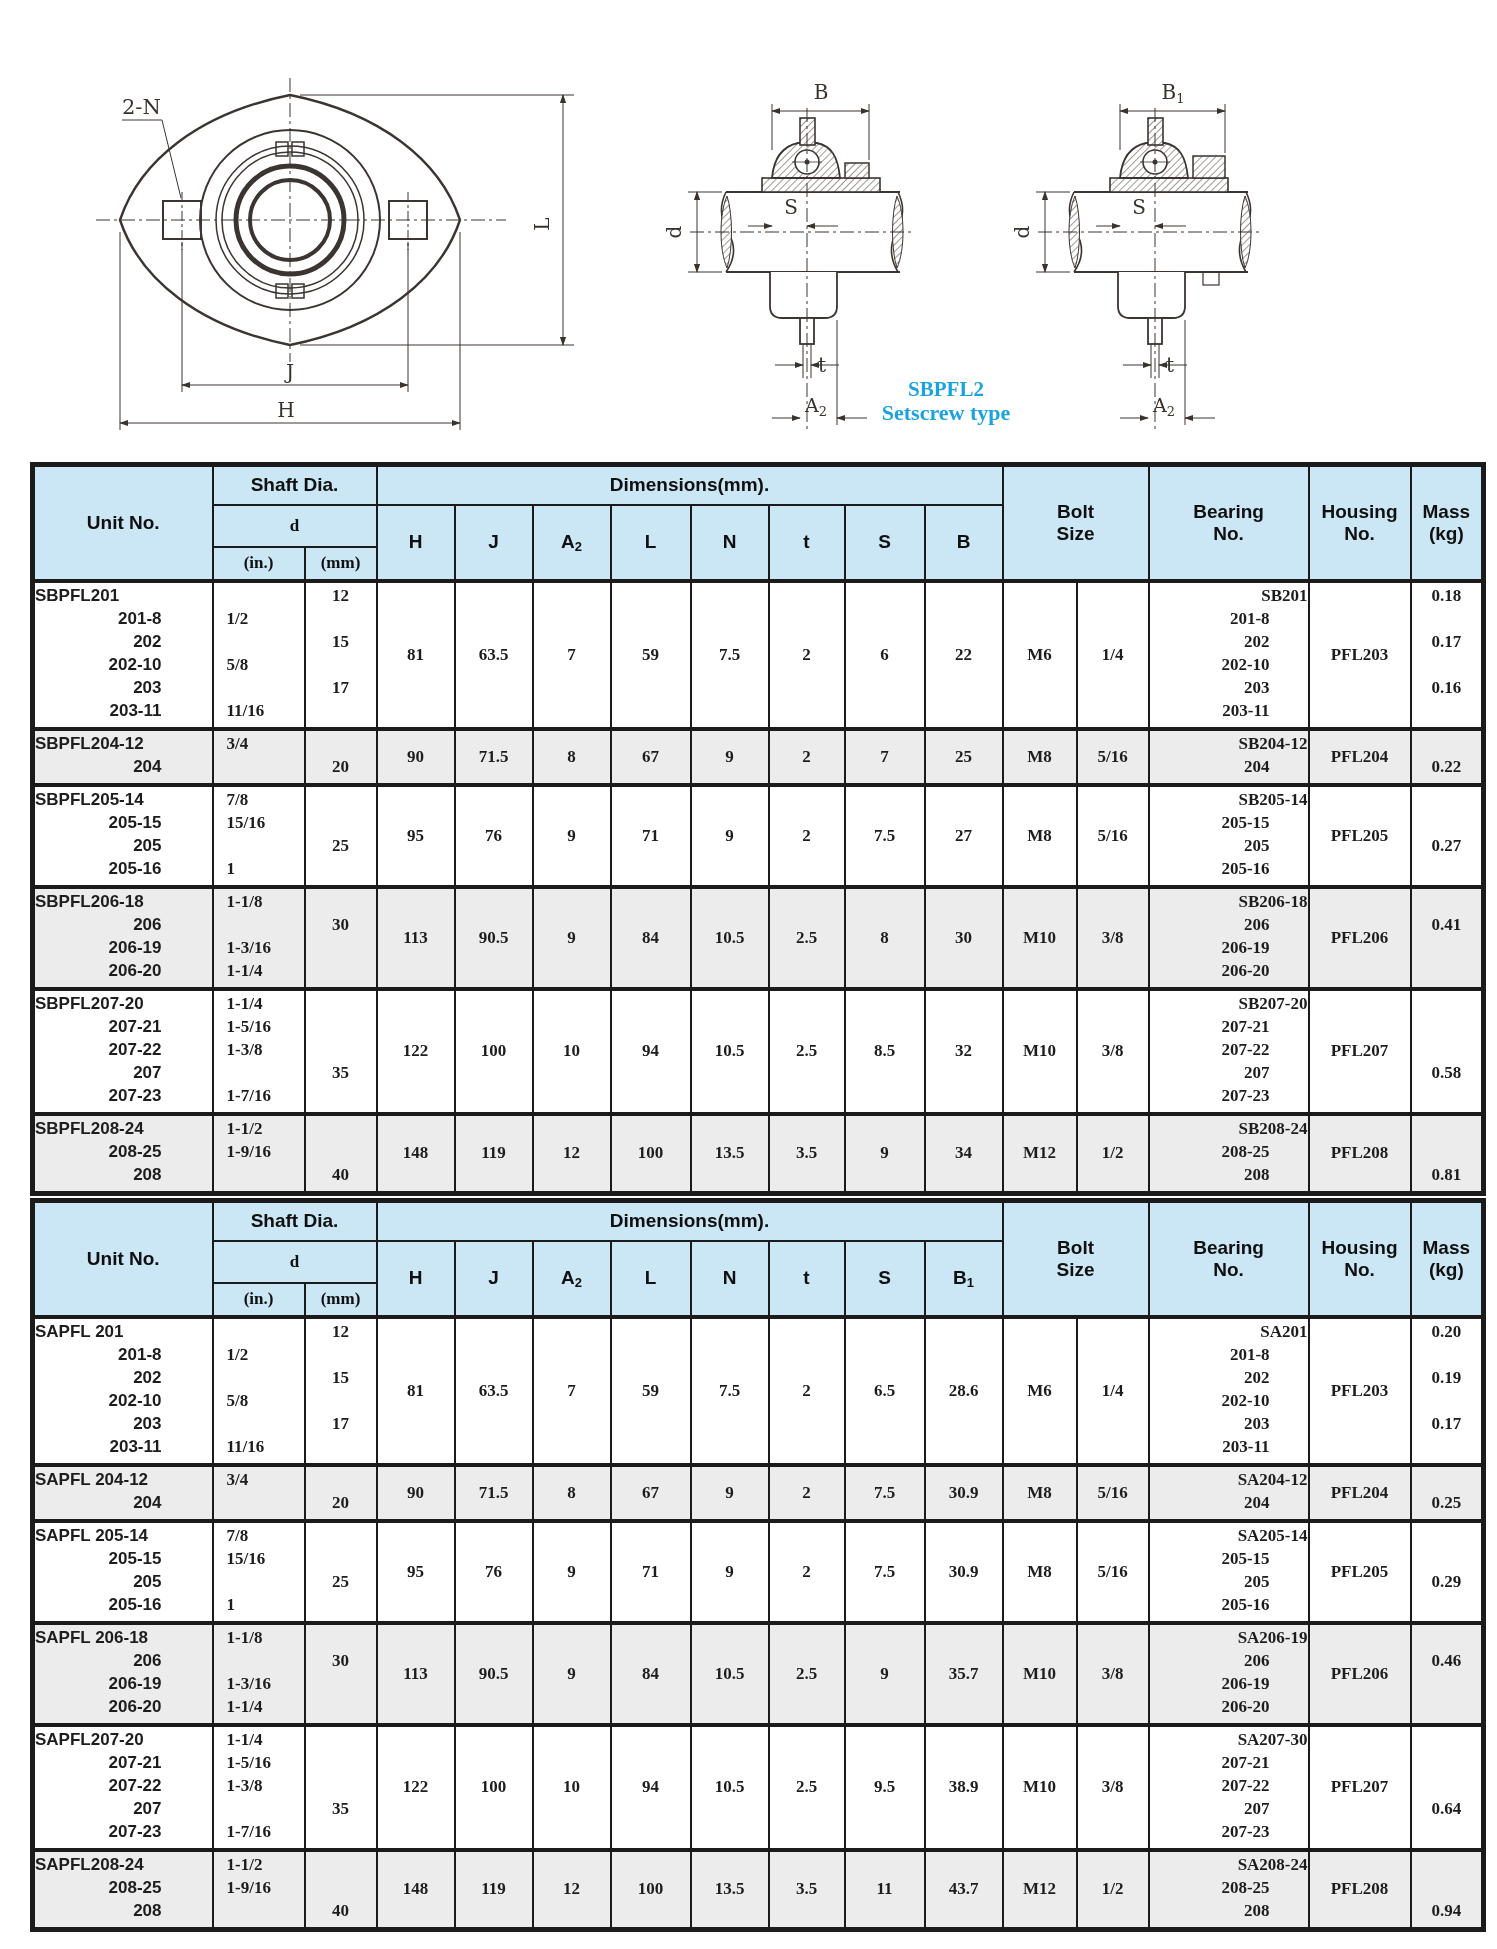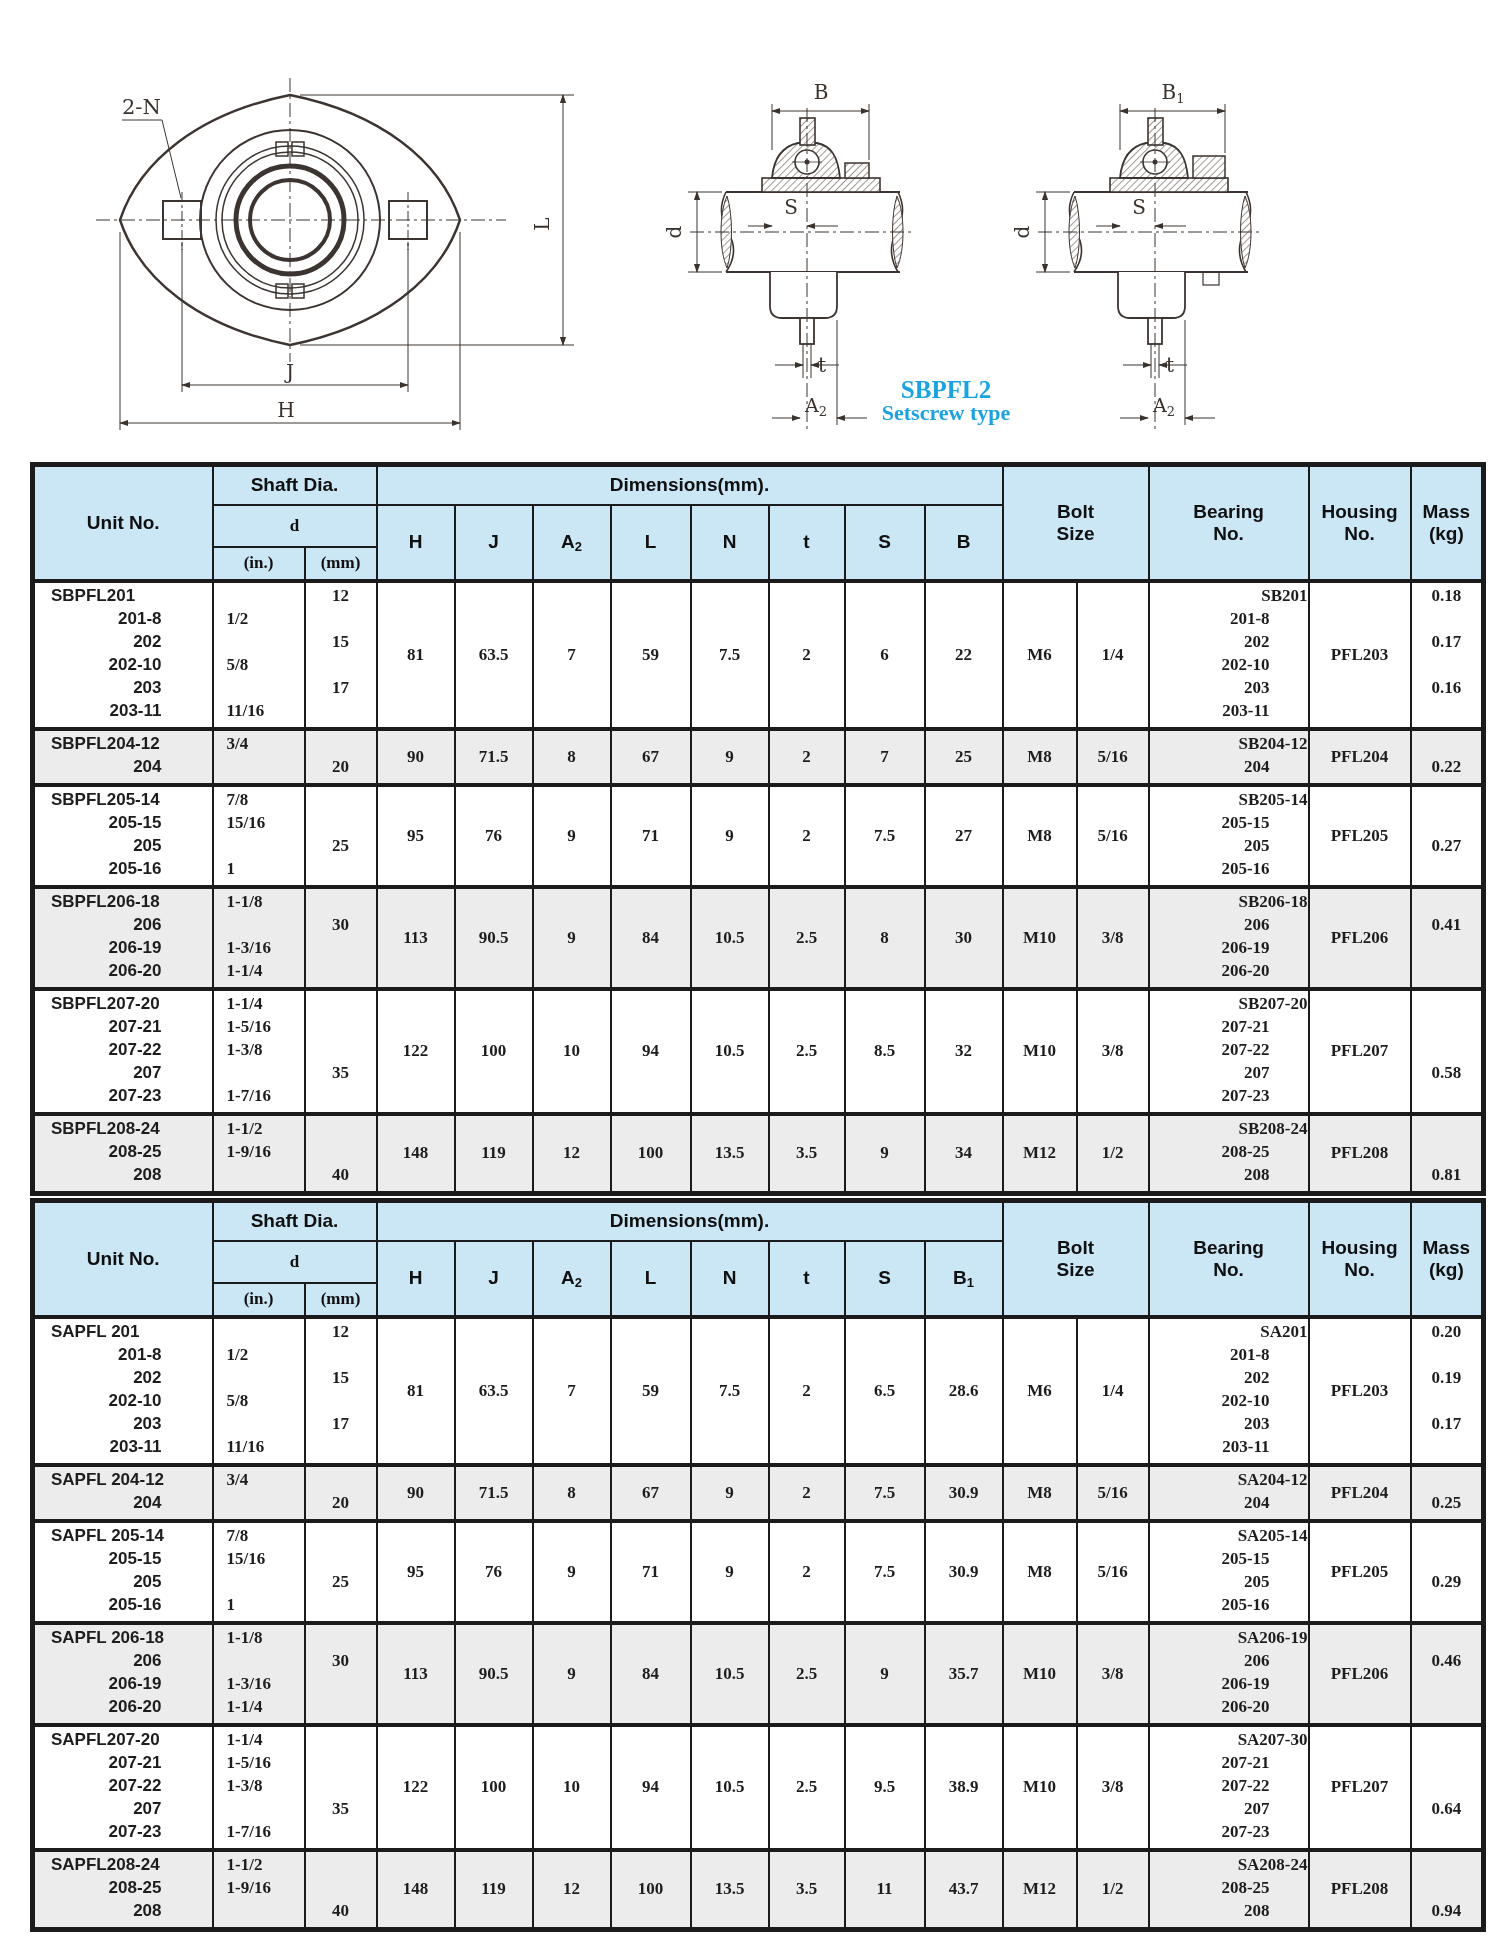--- a/index.html
+++ b/index.html
@@ -1,20 +1,20 @@
 <!DOCTYPE html>
 <html><head>
 <meta charset="utf-8">
 <style>
   html,body{margin:0;padding:0;background:#ffffff;}
   #page{position:relative;width:1497px;height:1949px;background:#ffffff;overflow:hidden;
         font-family:"Liberation Sans",sans-serif;color:#1d1d1d;}
   #drawings{position:absolute;left:0;top:0;width:1497px;height:460px;}
   .caption{position:absolute;color:#1ba2e0;font-family:"Liberation Serif",serif;font-weight:bold;line-height:23px;}
-  .cap-code{font-size:25px;display:block;}
+  .cap-code{font-size:21px;display:block;}
   .cap-line{font-size:22px;display:block;}
   #caption1{left:854px;top:378px;width:184px;text-align:center;}
   #caption2{left:1150px;top:374px;width:200px;text-align:left;}
   #caption2 .cap-code{text-align:center;}
 
   .tblwrap{position:absolute;left:30px;width:1437px;}
   #table1{top:462px;}
   #table2{top:1198px;}
   table.spec{border-collapse:collapse;table-layout:fixed;width:1437px;background:#ffffff;
              border:5px solid #1b1b1b;}
@@ -23,21 +23,21 @@
   table.spec tbody tr{border-top:4px solid #1b1b1b;}
   thead th{background:#cbe6f5;font:bold 19px "Liberation Sans",sans-serif;color:#101010;
            text-align:center;white-space:pre-line;padding:2px 0;}
   th.th-serif{font:bold 17px "Liberation Serif",serif;}
   th .sub, .dimsub{font-size:13px;vertical-align:-3px;}
   tr.shaded td{background:#ececec;}
   td{vertical-align:top;padding:3px 0;background:#ffffff;}
   td.mid{vertical-align:middle;text-align:center;font:bold 17px "Liberation Serif",serif;}
   .line{height:23px;line-height:23px;font:bold 17px "Liberation Serif",serif;white-space:nowrap;}
   .line.sans{font:bold 17px "Liberation Sans",sans-serif;}
-  .u0{text-align:left;padding-left:16px;}
+  .u0{text-align:left;padding-left:0;}
   .ux{text-align:right;padding-right:50px;}
   .b0{text-align:right;padding-left:11px;}
   .bx{text-align:right;padding-right:38px;}
   .inl{text-align:left;padding-left:13px;}
   .ctr{text-align:center;}
   svg text{fill:#3a322c;font-family:"DejaVu Serif",serif;}
 </style>
 </head>
 <body>
 

